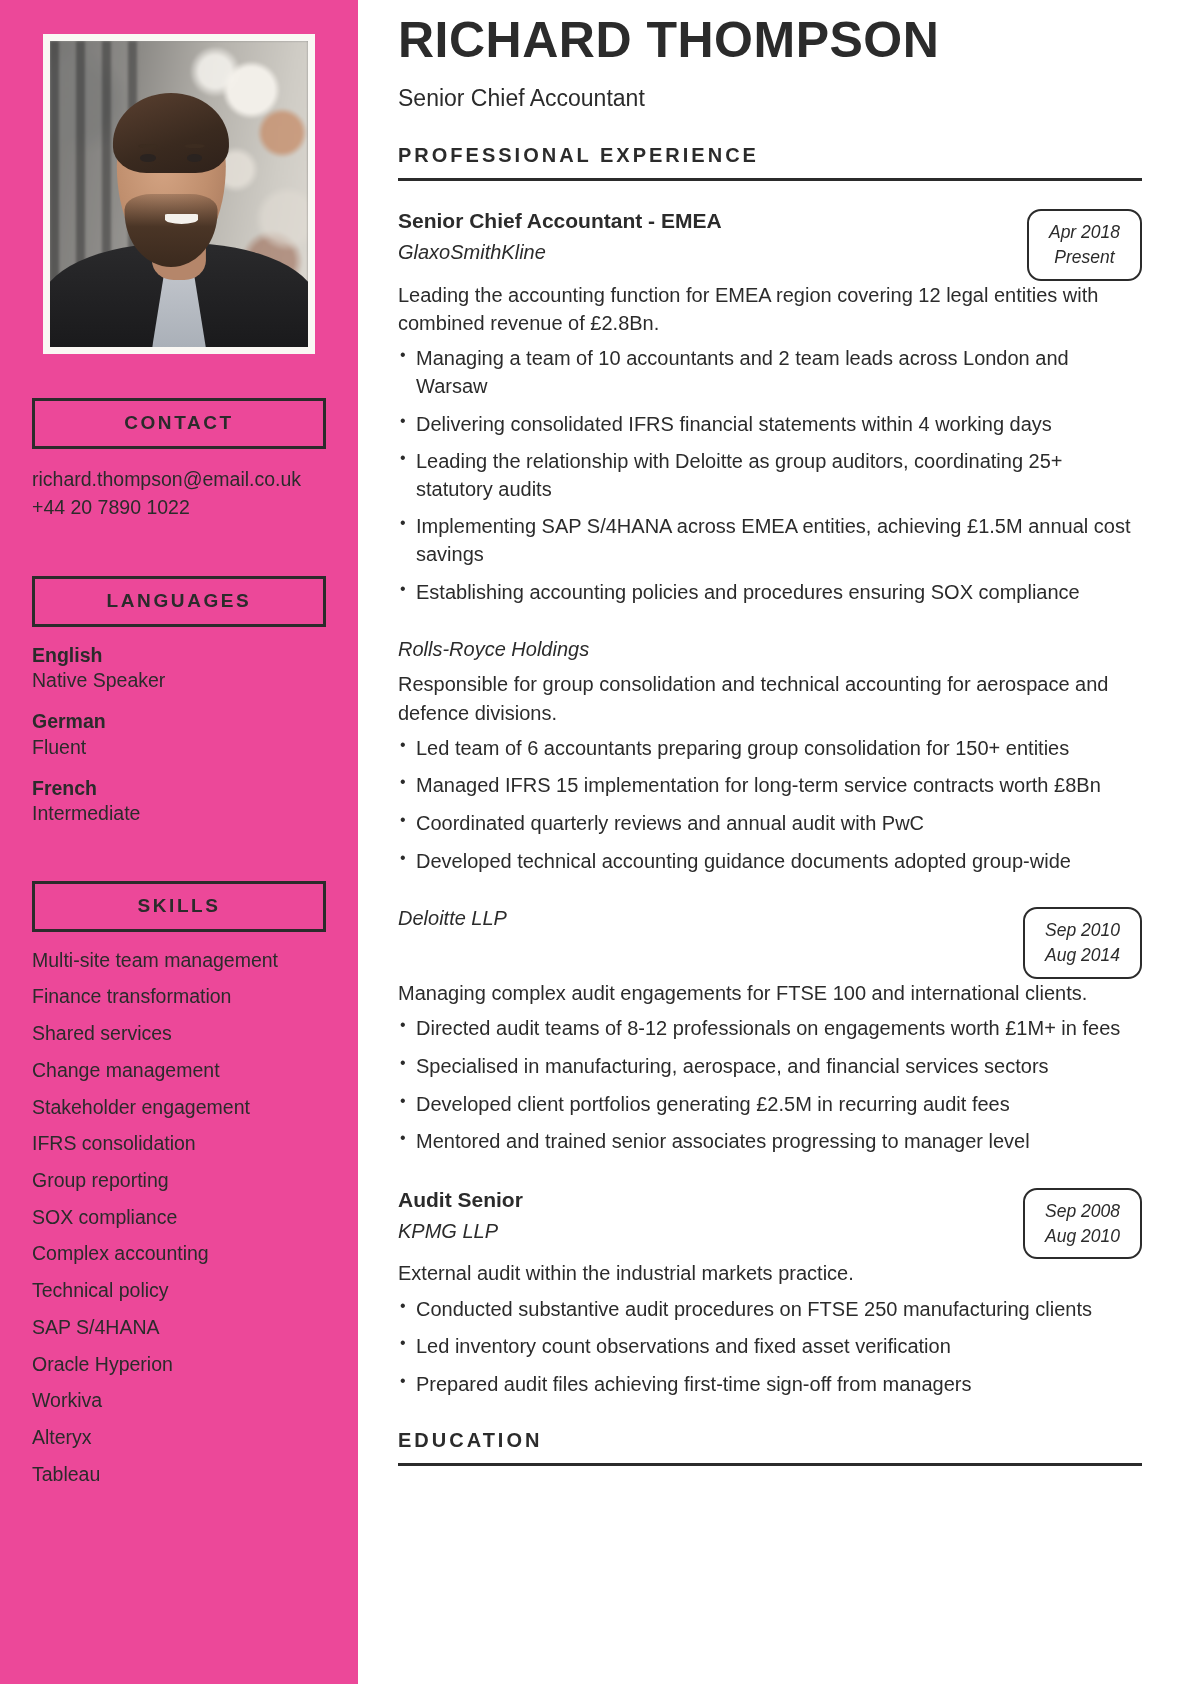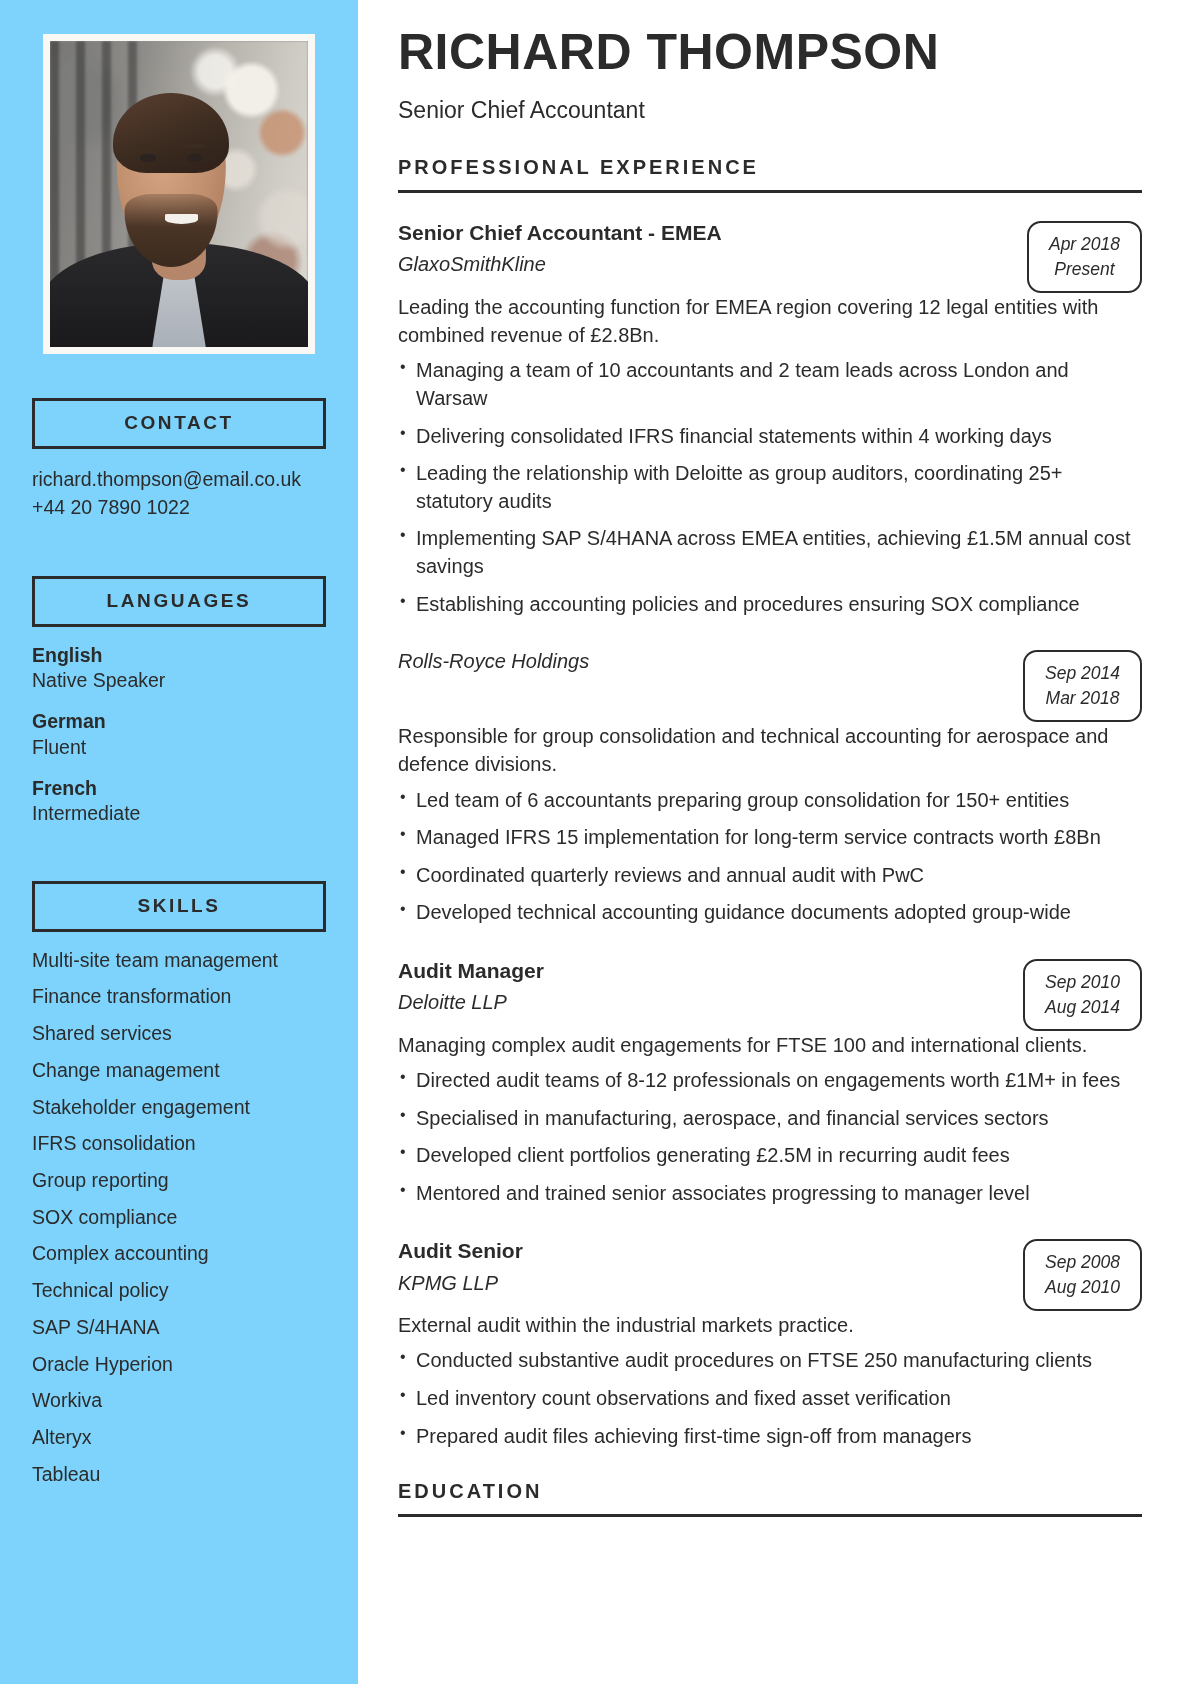--- a/index.html
+++ b/index.html
@@ -16,21 +16,21 @@
     width: 1190px;
     height: 1684px;
     display: flex;
     background: #ffffff;
   }
 
   
   .sidebar {
     width: 358px;
     flex: 0 0 358px;
-    background: #7dd3fc;
+    background: #ec4899;
     padding: 34px 32px 0 32px;
   }
   .photo-frame {
     width: 272px;
     height: 320px;
     background: #faf8f4;
     padding: 7px;
     margin: 0 auto 44px auto;
   }
   .photo {
@@ -130,21 +130,21 @@
   .block-gap { height: 54px; }
 
   .lang-item { margin-bottom: 16px; }
   .lang-name { font-weight: bold; font-size: 19.5px; line-height: 1.3; }
   .lang-level { font-size: 19.5px; line-height: 1.3; }
   .lang-list .lang-item:last-child { margin-bottom: 0; }
 
   .skill-item { font-size: 19.5px; line-height: 1.32; margin-bottom: 11px; }
 
   
-  .main { flex: 1; padding: 24px 48px 0 40px; }
+  .main { flex: 1; padding: 12px 48px 0 40px; }
   .name {
     font-size: 50px;
     font-weight: bold;
     letter-spacing: 0.5px;
     line-height: 1.12;
     margin-bottom: 16px;
   }
   .title { font-size: 23px; line-height: 1.3; margin-bottom: 30px; }
 
   .sec-head {
@@ -285,38 +285,33 @@
         <li>Implementing SAP S/4HANA across EMEA entities, achieving £1.5M annual cost savings</li>
         <li>Establishing accounting policies and procedures ensuring SOX compliance</li>
       </ul>
     </section>
 
     <section class="job">
       <div class="job-top">
         <div class="job-left">
           <div class="job-company">Rolls-Royce Holdings</div>
         </div>
-        <div class="job-dates">
-          <div>Sep 2014</div>
-          <div>Mar 2018</div>
-        </div>
       </div>
       <p class="job-desc">Responsible for group consolidation and technical accounting for aerospace and defence divisions.</p>
       <ul class="bullets">
         <li>Led team of 6 accountants preparing group consolidation for 150+ entities</li>
         <li>Managed IFRS 15 implementation for long-term service contracts worth £8Bn</li>
         <li>Coordinated quarterly reviews and annual audit with PwC</li>
         <li>Developed technical accounting guidance documents adopted group-wide</li>
       </ul>
     </section>
 
     <section class="job">
       <div class="job-top">
         <div class="job-left">
-          <div class="job-title">Audit Manager</div>
           <div class="job-company">Deloitte LLP</div>
         </div>
         <div class="job-dates">
           <div>Sep 2010</div>
           <div>Aug 2014</div>
         </div>
       </div>
       <p class="job-desc">Managing complex audit engagements for FTSE 100 and international clients.</p>
       <ul class="bullets">
         <li>Directed audit teams of 8-12 professionals on engagements worth £1M+ in fees</li>

